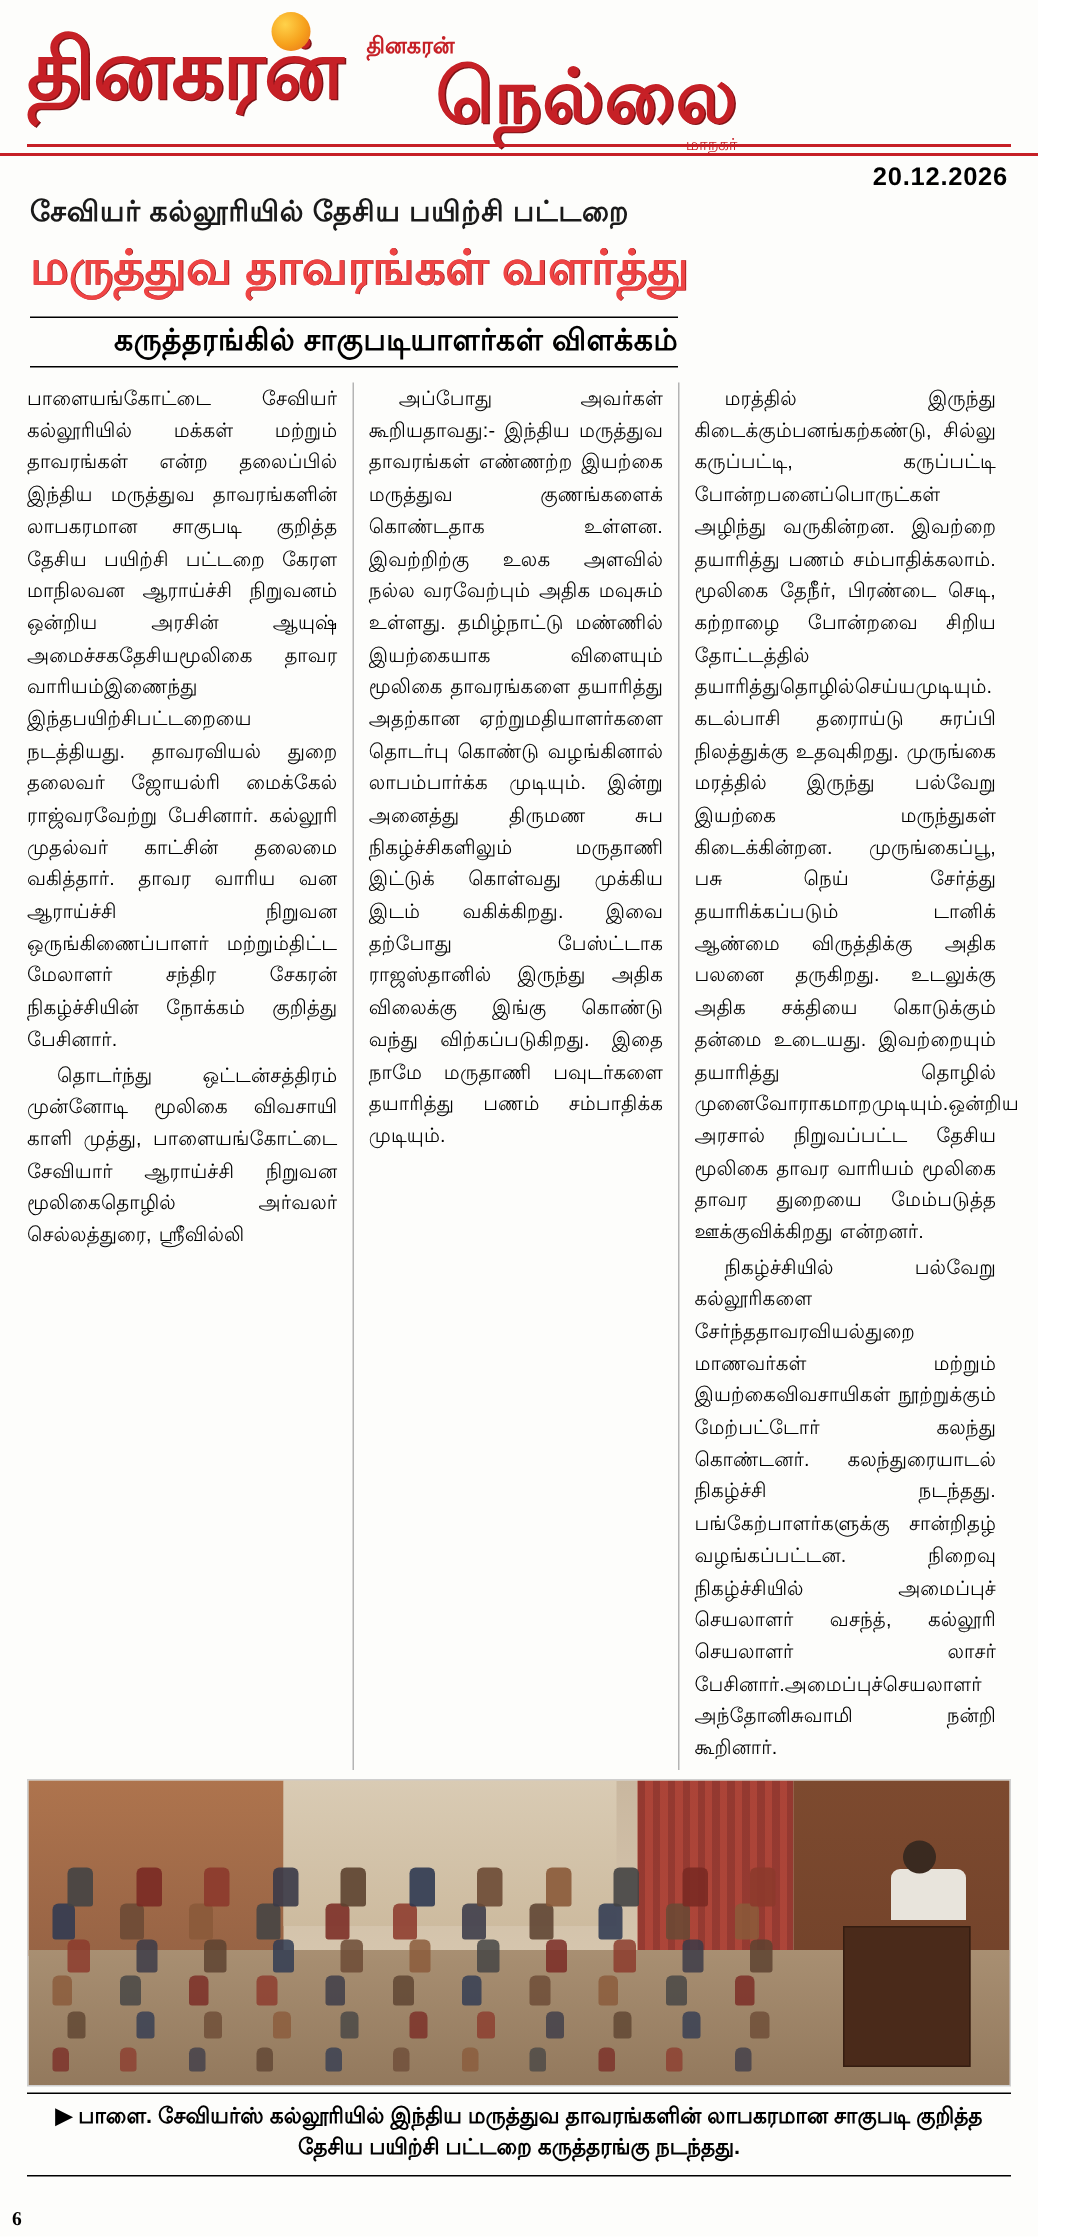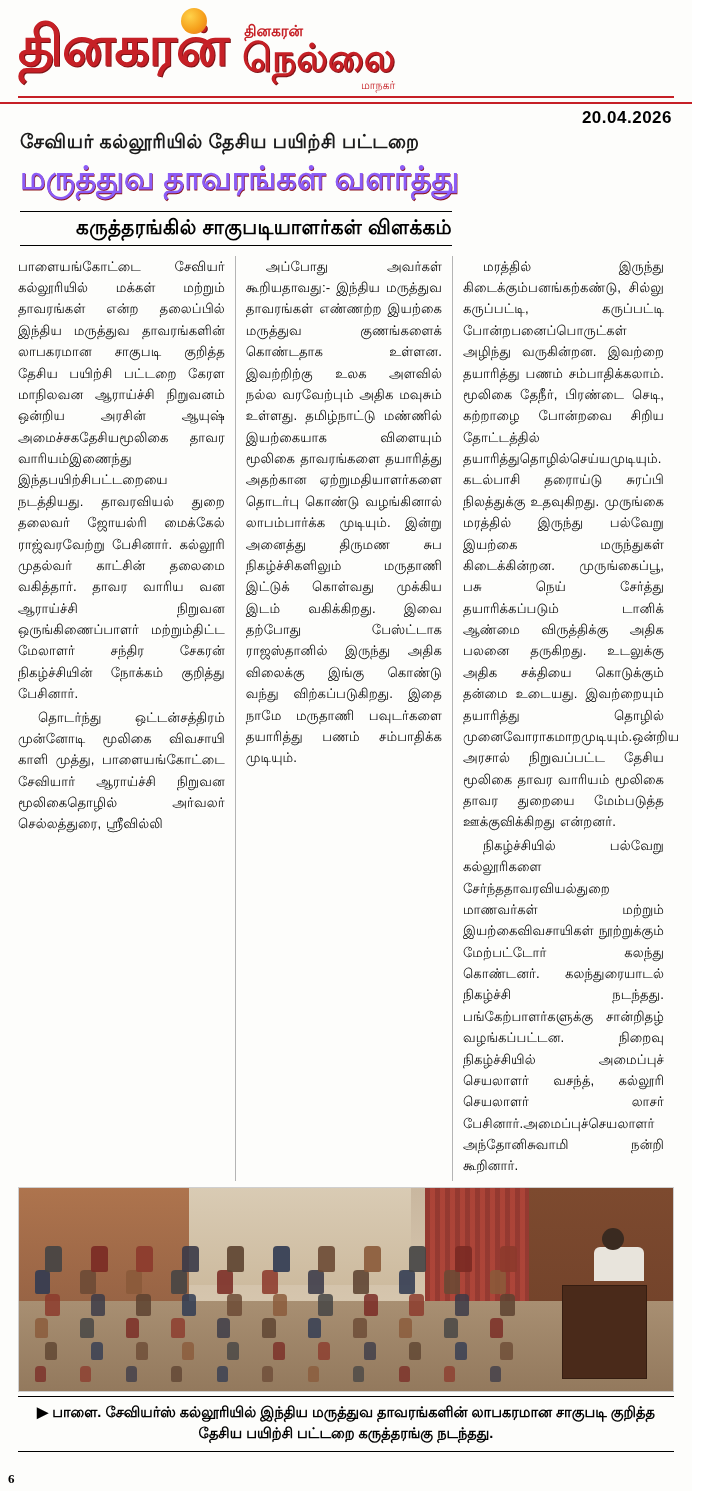--- a/index.html
+++ b/index.html
@@ -57,25 +57,26 @@
   .mast-small {
     font-family: "Liberation Serif", serif;
     font-size: 15px;
     font-weight: bold;
     color: #c62026;
     line-height: 1;
     margin-left: 2px;
   }
   .mast-edition {
     font-family: "Liberation Serif", serif;
-    font-size: 38px;
+    font-size: 50px;
     font-weight: bold;
     color: #c62026;
     line-height: 1;
     text-shadow: 1px 1px 0 #7d1216;
+    margin-left: 48px;
   }
   .mast-edition-sub {
     font-family: "Liberation Serif", serif;
     font-size: 11px;
     color: #c62026;
     align-self: flex-end;
     margin-top: 2px;
   }
   .mast-rule {
     position: absolute;
@@ -107,21 +108,21 @@
     font-weight: bold;
     color: #1a1a1a;
     letter-spacing: 0.5px;
     line-height: 1.25;
     padding-bottom: 4px;
   }
   .headline {
     font-family: "Liberation Sans", sans-serif;
     font-size: 32px;
     font-weight: bold;
-    color: #8b5cf6;
+    color: #ef4444;
     line-height: 1.28;
     letter-spacing: 0px;
     text-shadow: 0.5px 0.5px 0 #8d1115;
     padding-bottom: 4px;
   }
   .subhead-wrap {
     border-top: 1.5px solid #000;
     border-bottom: 1.5px solid #000;
     margin: 8px 0 10px 0;
     padding: 4px 0 4px 0;
@@ -254,21 +255,21 @@
     <div class="mast-main">தினகரன்</div>
     <div class="mast-right">
       <div class="mast-small">தினகரன்</div>
       <div class="mast-edition">நெல்லை</div>
       <div class="mast-edition-sub">மாநகர்</div>
     </div>
     <div class="mast-rule"></div>
   </div>
 
   <div class="dateline">
-    <div class="date">20.04.2026</div>
+    <div class="date">20.12.2026</div>
   </div>
 
   <div class="headblock">
     <div class="kicker">சேவியர் கல்லூரியில் தேசிய பயிற்சி பட்டறை</div>
     <div class="headline">மருத்துவ தாவரங்கள் வளர்த்து</div>
     <div class="subhead-wrap">
       <div class="subhead">கருத்தரங்கில் சாகுபடியாளர்கள் விளக்கம்</div>
     </div>
   </div>
 

